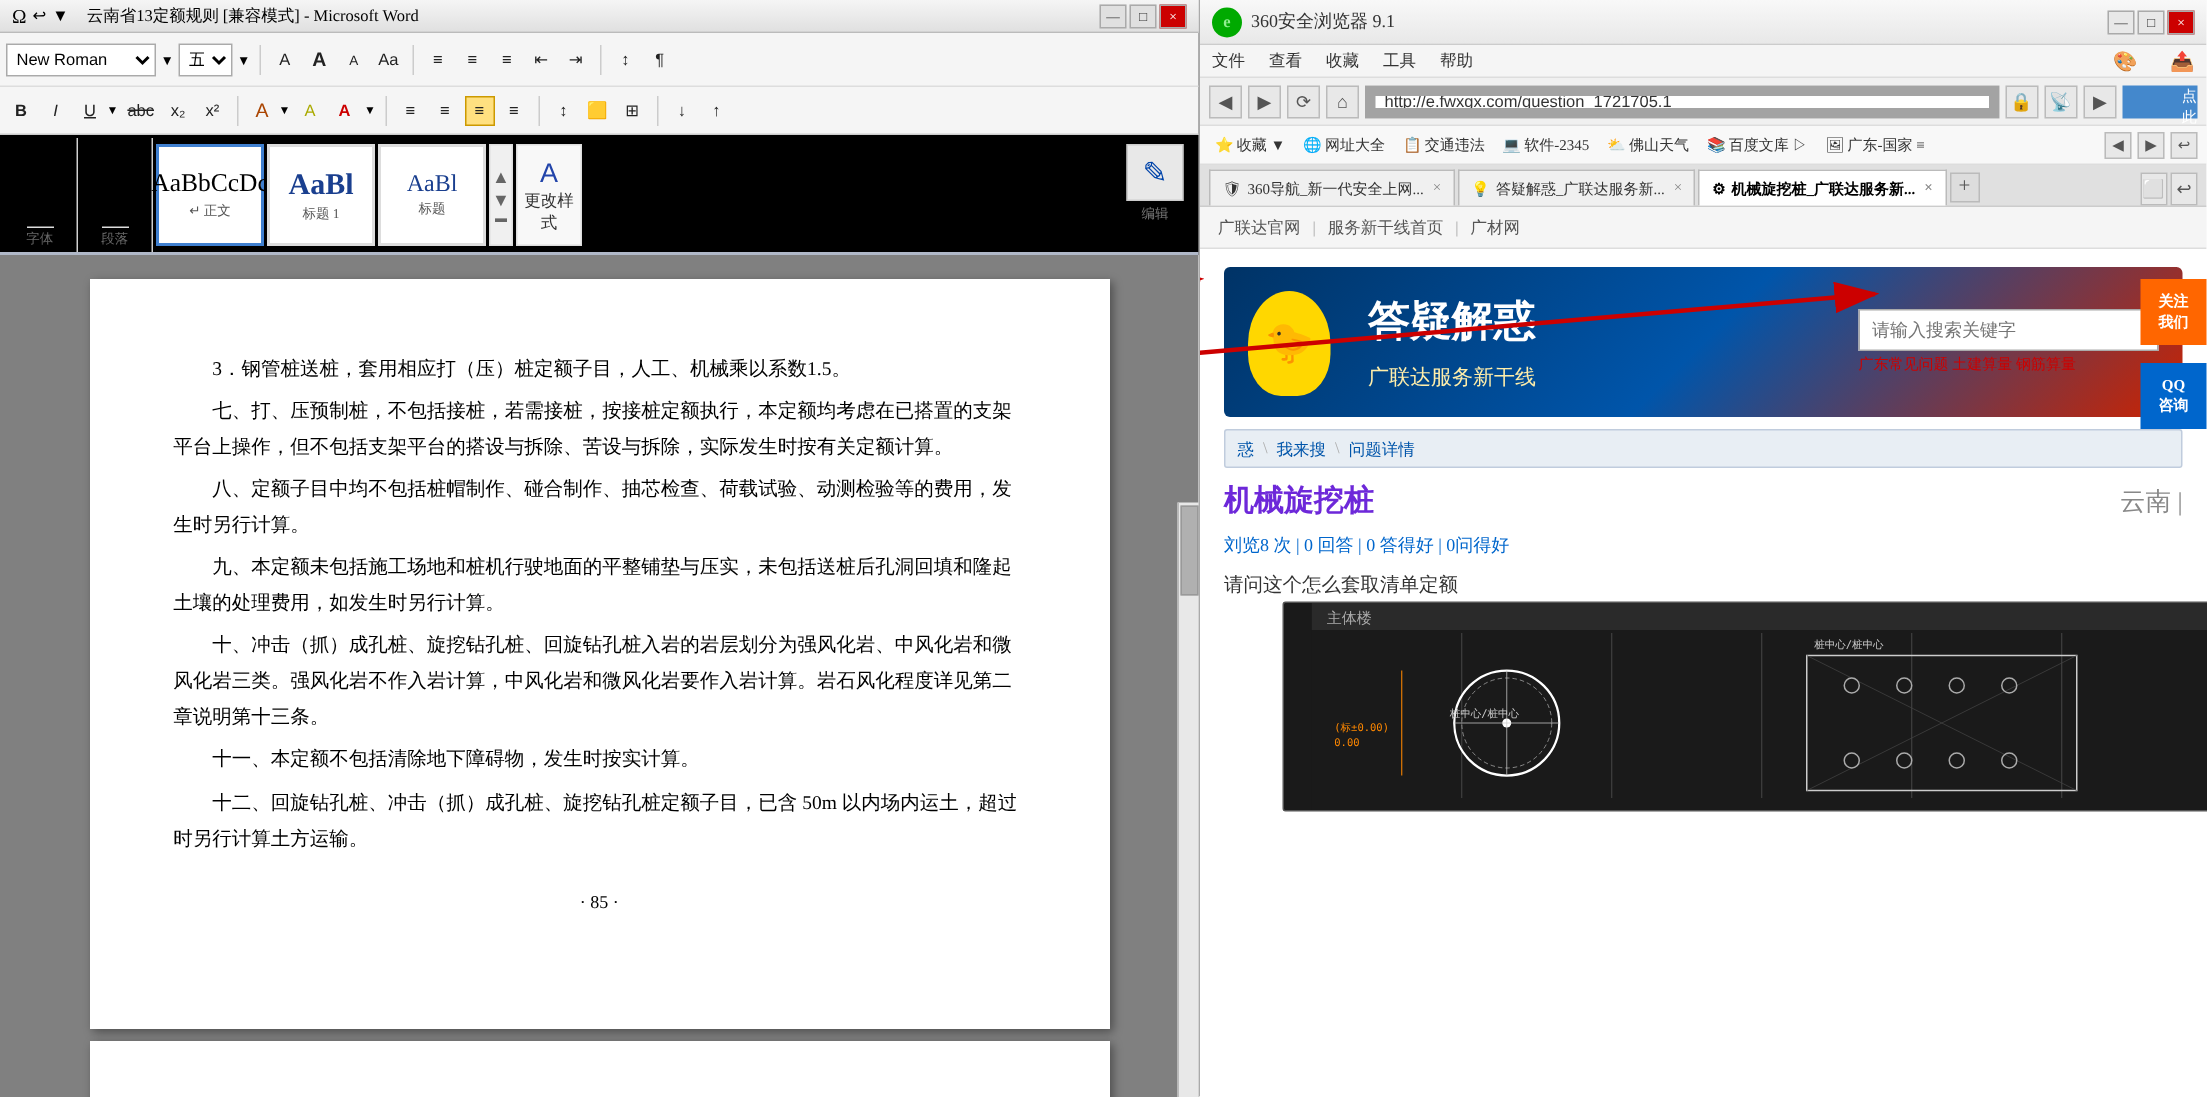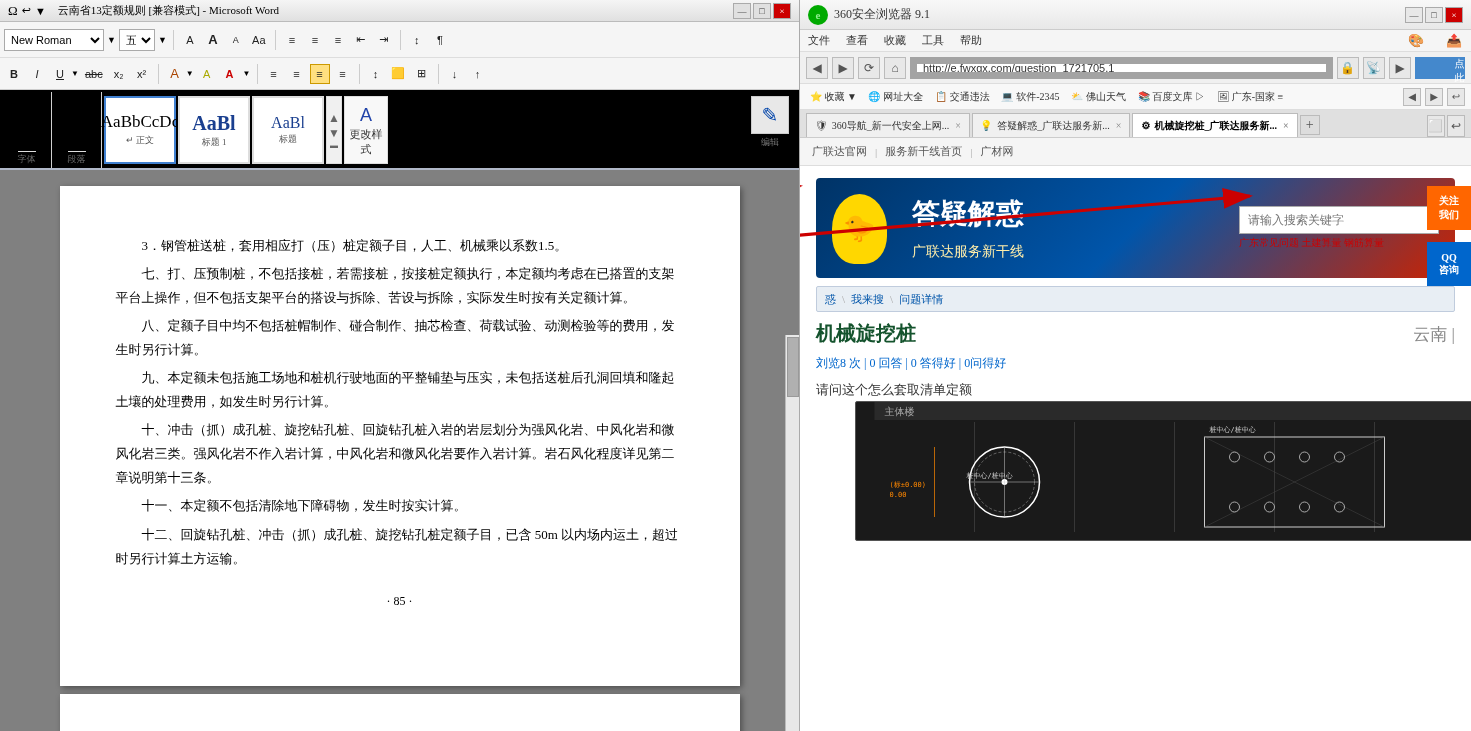--- a/index.html
+++ b/index.html
@@ -400,21 +400,21 @@
 
     .question-title-row {
       display: flex;
       align-items: baseline;
       justify-content: space-between;
       margin-bottom: 8px;
     }
     .question-title {
       font-size: 20px;
       font-weight: bold;
-      color: #14532d;
+      color: #6d28d9;
     }
     .question-location {
       font-size: 17px;
       color: #888;
     }
 
     .question-stats {
       font-size: 12px;
       color: #2288cc;
       margin-bottom: 8px;

